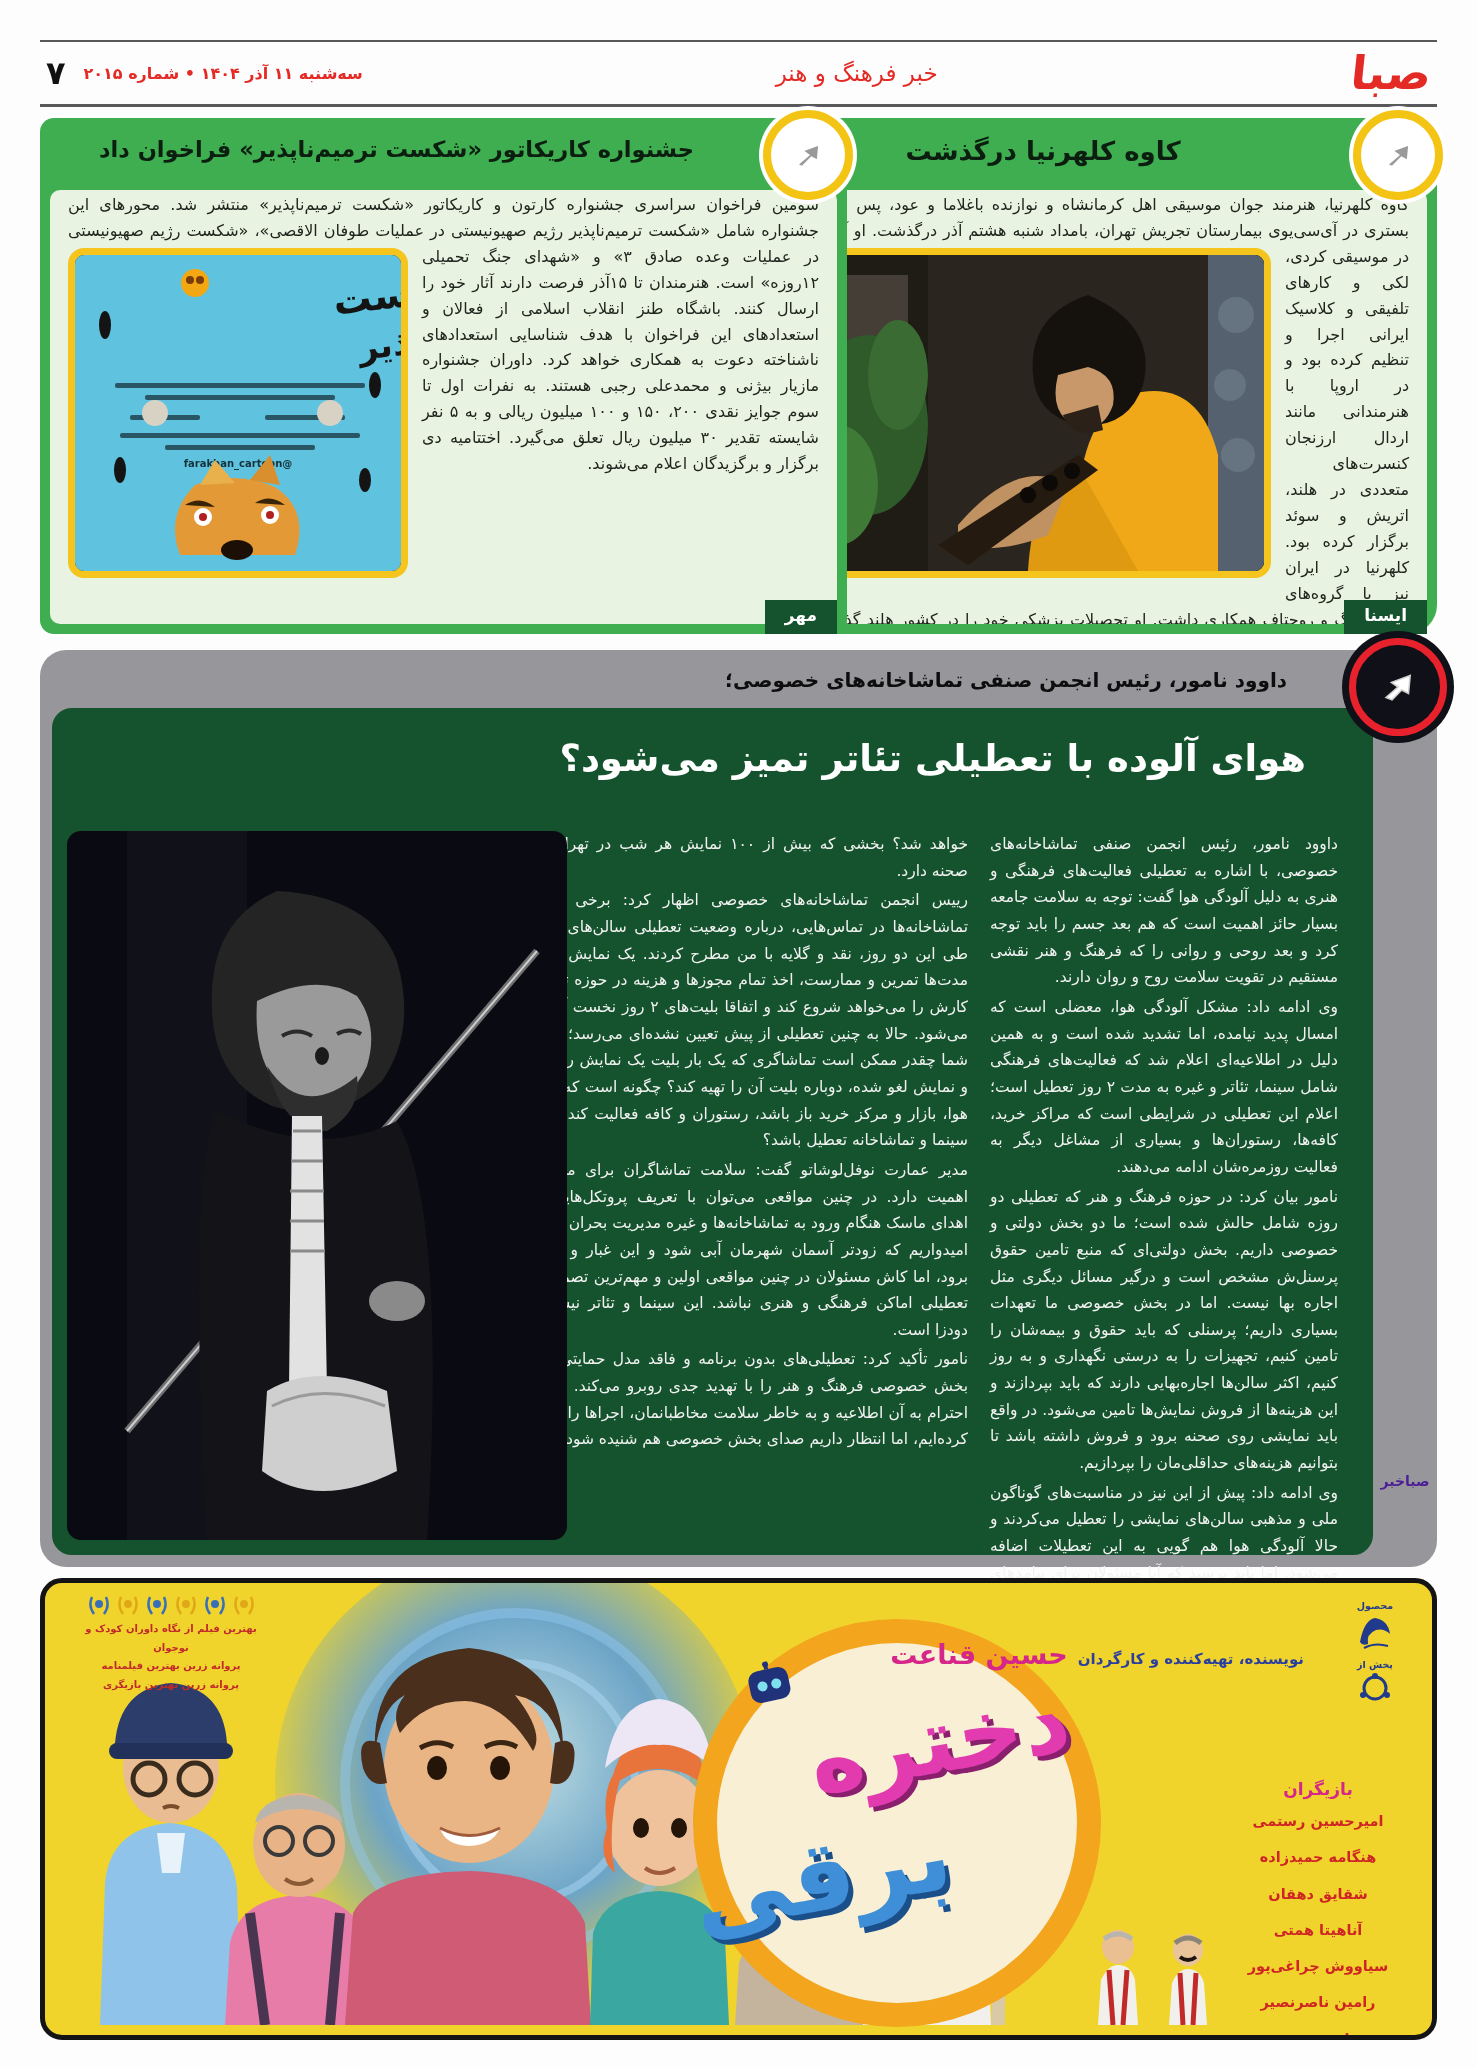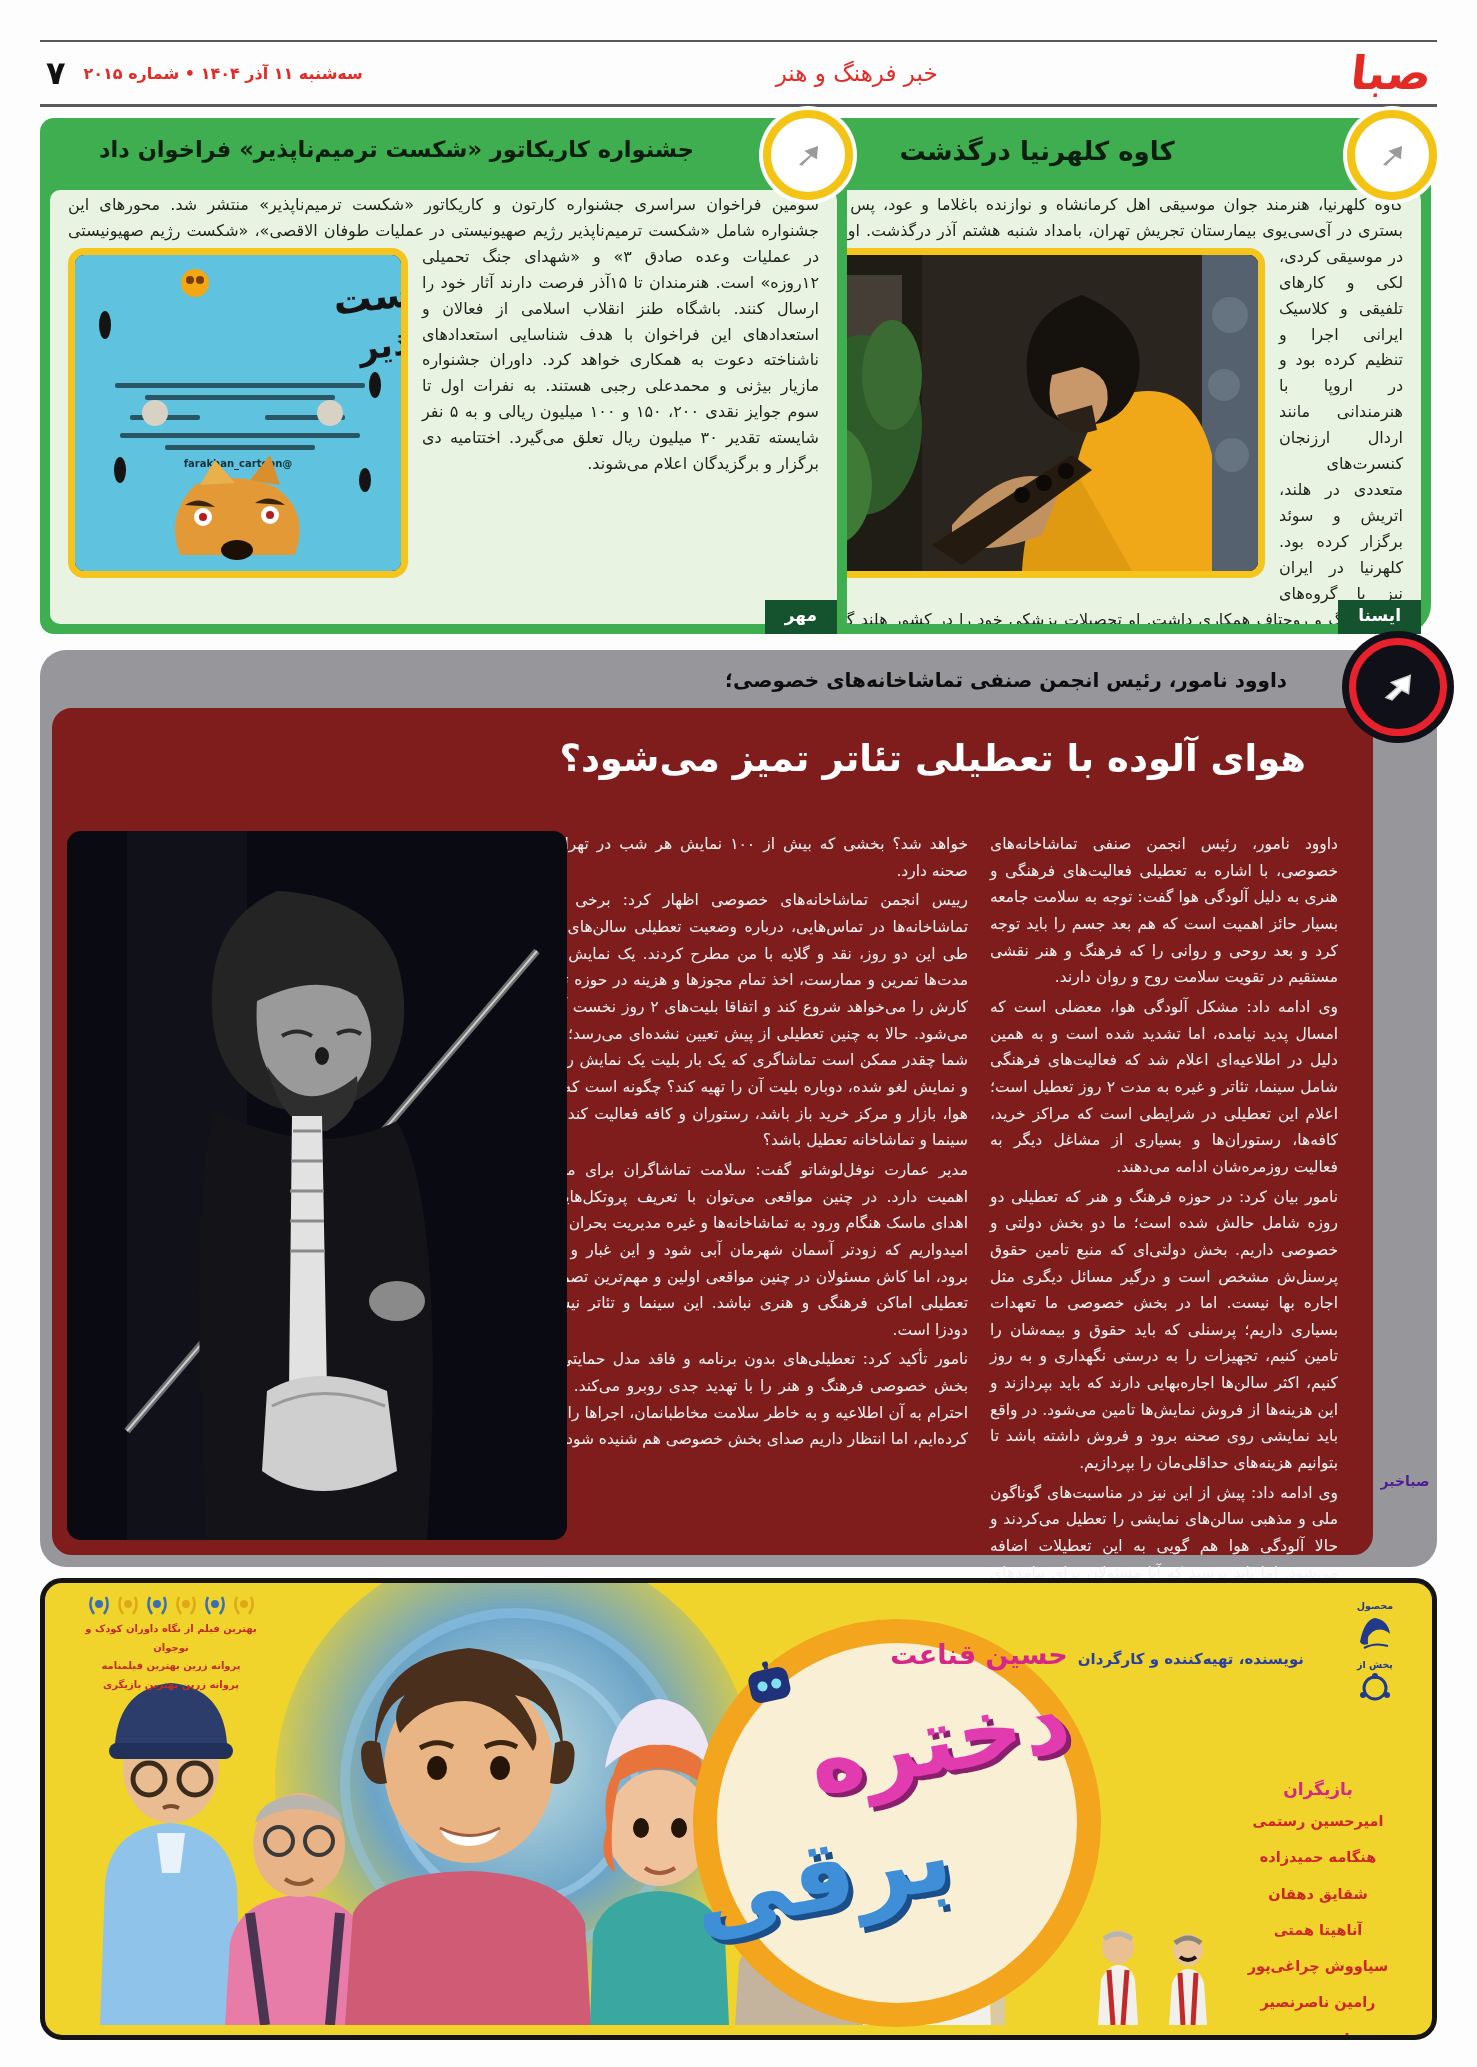--- a/index.html
+++ b/index.html
@@ -12,21 +12,21 @@
        border-top:2px solid #58595b;border-bottom:3px solid #58595b;
        display:flex;align-items:center;justify-content:space-between;padding:0 6px;}
   .hdr .logo{color:#e42a24;font-size:46px;font-weight:bold;transform:skewX(-6deg);line-height:1;}
   .hdr .section{color:#e42a24;font-size:23px;font-weight:normal;}
   .hdr .dateblock{display:flex;align-items:center;gap:18px;}
   .hdr .date{color:#e42a24;font-size:16px;font-weight:bold;}
   .hdr .pnum{color:#111;font-size:32px;font-weight:bold;}
 
   
   .card{position:absolute;top:118px;height:516px;background:#3fae50;border-radius:14px;}
-  .card.right{right:46px;width:694px;border-radius:29px;}
+  .card.right{right:40px;width:694px;border-radius:29px;}
   .card.left{left:40px;width:807px;}
   .card-title{padding:18px 118px 0 24px;text-align:center;font-weight:bold;color:#0b1e10;}
   .card.right .card-title{font-size:26px;}
   .card.left .card-title{font-size:22.5px;}
   .arrow-badge{position:absolute;top:-8px;right:-6px;width:74px;height:74px;border-radius:50%;
        background:#fff;border:8px solid #f3c413;box-shadow:0 0 0 4px #fff;
        display:flex;align-items:center;justify-content:center;z-index:3;}
   .card-inner{position:absolute;top:72px;left:10px;right:10px;bottom:10px;background:#e9f3e2;
        border-radius:10px;padding:2px 18px;overflow:hidden;}
   .card-body{font-size:16px;line-height:1.62;color:#1c241c;text-align:justify;}
@@ -36,22 +36,22 @@
   .left-poster{width:326px;height:316px;}
   .src-badge{position:absolute;bottom:0;right:10px;background:#14532d;color:#fff;font-size:17px;
        font-weight:bold;padding:5px 20px 9px;z-index:2;}
 
   
   .feature{position:absolute;top:650px;left:40px;right:40px;height:917px;background:#97979b;border-radius:26px;}
   .kicker{position:absolute;top:18px;right:150px;font-size:20px;font-weight:bold;color:#0d0d0d;z-index:2;}
   .feature-badge{position:absolute;top:-12px;right:-10px;width:84px;height:84px;border-radius:50%;
        background:#101018;border:7px solid #e8222c;box-shadow:0 0 0 7px #101018;
        display:flex;align-items:center;justify-content:center;z-index:4;}
-  .black-box{position:absolute;top:58px;left:12px;right:64px;bottom:12px;background:#7f1d1d;
-       border:5px solid #7f1d1d;border-radius:20px;}
+  .black-box{position:absolute;top:58px;left:12px;right:64px;bottom:12px;background:#14532d;
+       border:5px solid #14532d;border-radius:20px;}
   .headline{position:absolute;top:24px;right:62px;color:#fff;font-size:37px;font-weight:bold;}
   .fcol{position:absolute;top:118px;color:#f2f2f2;font-size:15.5px;line-height:1.72;text-align:justify;}
   .fcol p{margin:0 0 3px;}
   .fcol.c-right{right:30px;width:348px;}
   .fcol.c-left{right:400px;width:450px;}
   .feature-photo{position:absolute;left:10px;top:118px;bottom:10px;width:500px;border-radius:14px;overflow:hidden;}
   .watermark{position:absolute;right:2px;bottom:78px;width:60px;text-align:center;font-size:14px;
        font-weight:bold;color:#4c1d95;}
 
   

